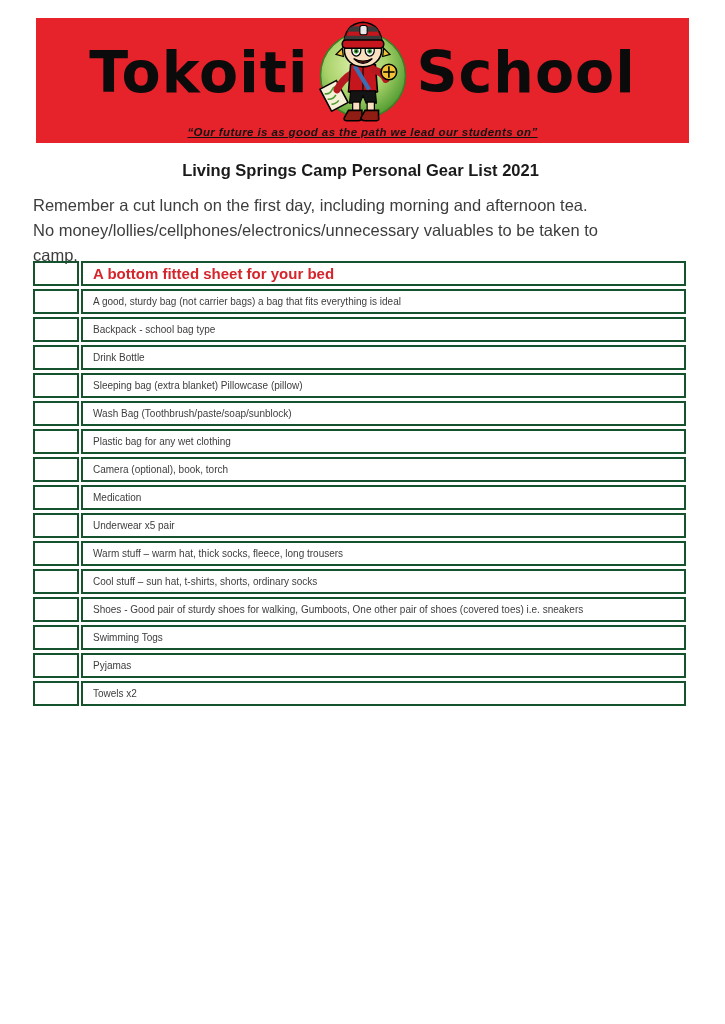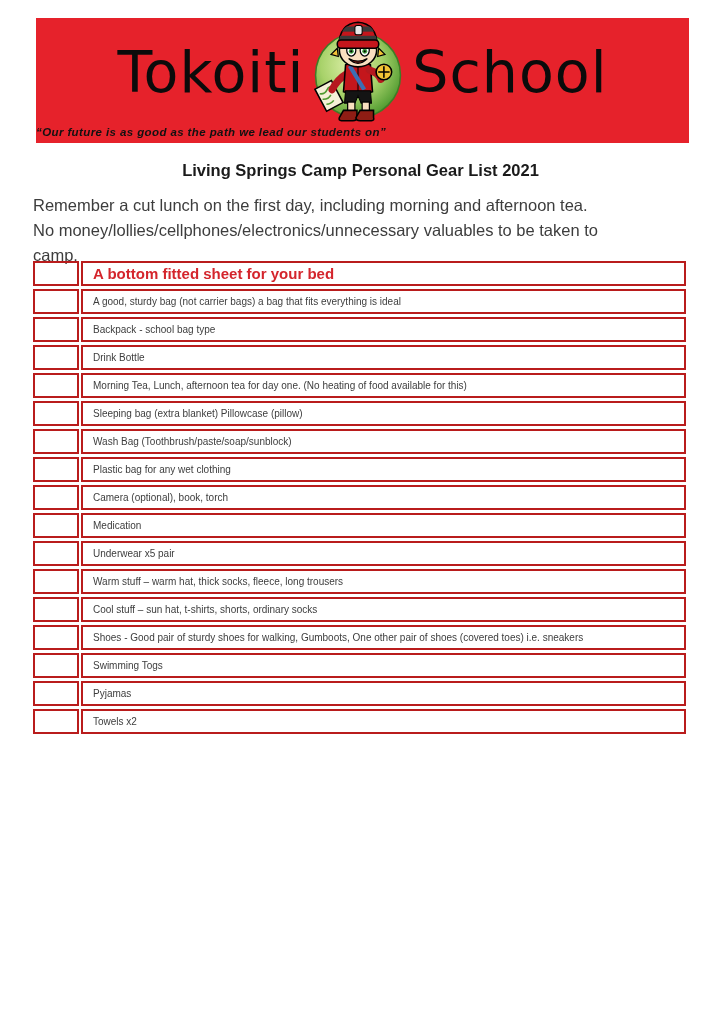--- a/index.html
+++ b/index.html
@@ -21,41 +21,43 @@
     width: 653px; height: 125px;
     background: var(--banner_red, #e6222b);
     display: flex;
     align-items: center;
     justify-content: center;
     gap: 2px;
     padding-bottom: 16px;
   }
   .banner-word {
     font-family: "DejaVu Sans", sans-serif;
-    font-weight: 400;
+    font-weight: 700;
     font-size: 57px;
     letter-spacing: 1px;
     color: #0b0b0b;
     line-height: 1;
     white-space: nowrap;
   }
   .mascot-wrap {
     width: 104px; height: 116px;
     flex: 0 0 auto;
     margin-top: -4px;
   }
   .tagline {
     position: absolute;
     left: 0; right: 0;
     bottom: 5px;
+    text-align: center;
     font-weight: 700;
     font-style: italic;
     font-size: 11.5px;
     letter-spacing: 0.4px;
     color: #111;
+    text-decoration: underline;
   }
 
   
   .doc-title {
     position: absolute;
     left: 0; right: 4px;
     top: 161px;
     text-align: center;
     font-weight: 700;
     font-size: 16.5px;
@@ -73,21 +75,21 @@
   
   table.gear {
     position: absolute;
     left: 33px; top: 258px;
     width: 657px;
     border-collapse: separate;
     border-spacing: 2px 3px;
     margin-left: -2px;
   }
   table.gear td {
-    border: 2px solid #b91c1c;
+    border: 2px solid #14532d;
     height: 24px;
     vertical-align: middle;
   }
   td.check { width: 46px; }
   td.item {
     padding: 2px 8px 2px 10px;
     font-size: 10px;
     line-height: 17px;
     color: #3d3d3d;
   }
@@ -193,24 +195,20 @@
       <tr>
         <td class="check"></td>
         <td class="item">Backpack - school bag type</td>
       </tr>
       <tr>
         <td class="check"></td>
         <td class="item">Drink Bottle</td>
       </tr>
       <tr>
         <td class="check"></td>
-        <td class="item">Morning Tea, Lunch, afternoon tea for day one.  (No heating of food available for this)</td>
-      </tr>
-      <tr>
-        <td class="check"></td>
         <td class="item">Sleeping bag (extra blanket) Pillowcase (pillow)</td>
       </tr>
       <tr>
         <td class="check"></td>
         <td class="item">Wash Bag (Toothbrush/paste/soap/sunblock)</td>
       </tr>
       <tr>
         <td class="check"></td>
         <td class="item">Plastic bag for any wet clothing</td>
       </tr>

